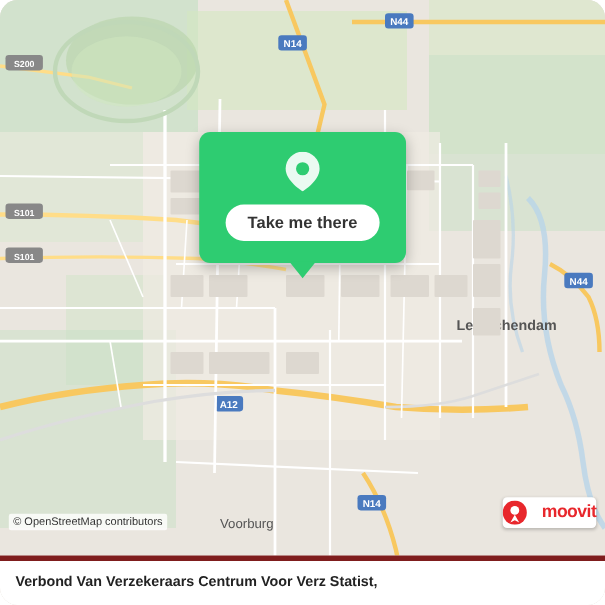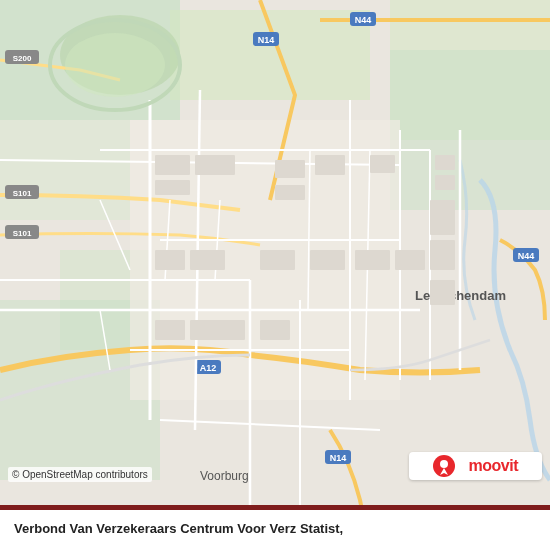--- a/index.html
+++ b/index.html
@@ -11,20 +11,21 @@
       font-family: Arial, sans-serif;
       position: relative;
     }
 
     #map-container {
       width: 550px;
       height: 550px;
       position: relative;
       overflow: hidden;
       background: #e8e0d8;
+      border-radius: 16px;
     }
 
     
     .map-svg {
       position: absolute;
       top: 0; left: 0;
       width: 100%; height: 100%;
     }
 
     
@@ -67,21 +68,21 @@
     
     .moovit-logo {
       position: absolute;
       bottom: 70px;
       right: 8px;
       z-index: 10;
       display: flex;
       align-items: center;
       background: white;
       border-radius: 4px;
-      padding: 3px 24px;
+      padding: 3px 0;
       box-shadow: 0 1px 3px rgba(0,0,0,0.2);
       gap: 10px;
     }
 
     .moovit-logo-text {
       font-size: 16px;
       font-weight: bold;
       color: #e8272c;
       letter-spacing: -0.5px;
     }
@@ -252,20 +253,28 @@
     <rect x="260" y="320" width="30" height="20" rx="1" fill="#ddd8d0"></rect>
 
     <ellipse cx="115" cy="65" rx="65" ry="45" fill="none" stroke="#c0d8b8" stroke-width="4"></ellipse>
     <ellipse cx="115" cy="65" rx="50" ry="32" fill="#d0e8c0" opacity="0.5"></ellipse>
 
     <line x1="460" y1="465" x2="530" y2="465" stroke="#666" stroke-width="2"></line>
     <line x1="460" y1="460" x2="460" y2="470" stroke="#666" stroke-width="2"></line>
     <line x1="530" y1="460" x2="530" y2="470" stroke="#666" stroke-width="2"></line>
   </svg>
 
+  <div class="popup-card">
+
+    <svg class="popup-pin" viewBox="0 0 36 42" xmlns="http://www.w3.org/2000/svg">
+      <path d="M18 0 C8.06 0 0 8.06 0 18 C0 31 18 42 18 42 C18 42 36 31 36 18 C36 8.06 27.94 0 18 0Z" fill="white" opacity="0.9"></path>
+      <circle cx="18" cy="18" r="7" fill="#2ecc71"></circle>
+    </svg>
+    <button class="popup-button">Take me there</button>
+  </div>
 
   <div class="osm-attribution">
     <span>© OpenStreetMap contributors</span>
   </div>
 
   <div class="moovit-logo">
     <svg class="moovit-logo-icon" viewBox="0 0 22 22" xmlns="http://www.w3.org/2000/svg">
       <circle cx="11" cy="11" r="11" fill="#e8272c"></circle>
       <circle cx="11" cy="9" r="4" fill="white"></circle>
       <path d="M11 13 L7 20 L11 18 L15 20 Z" fill="white"></path>

